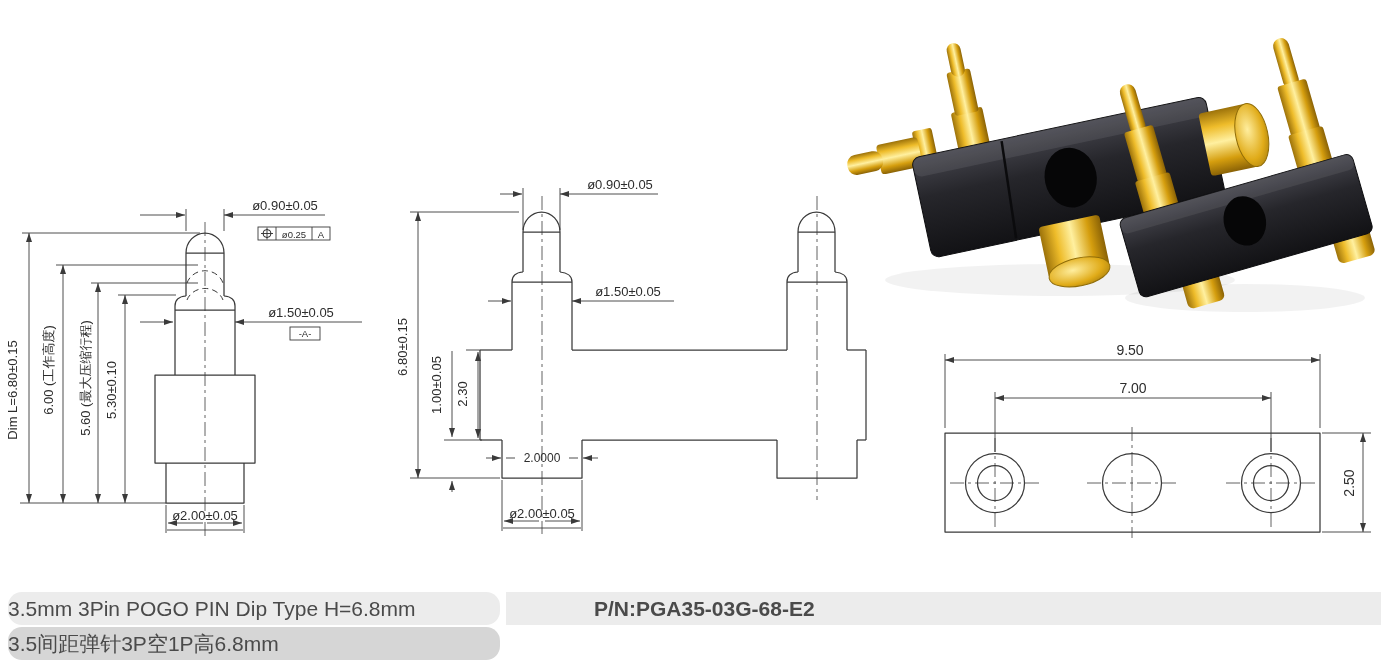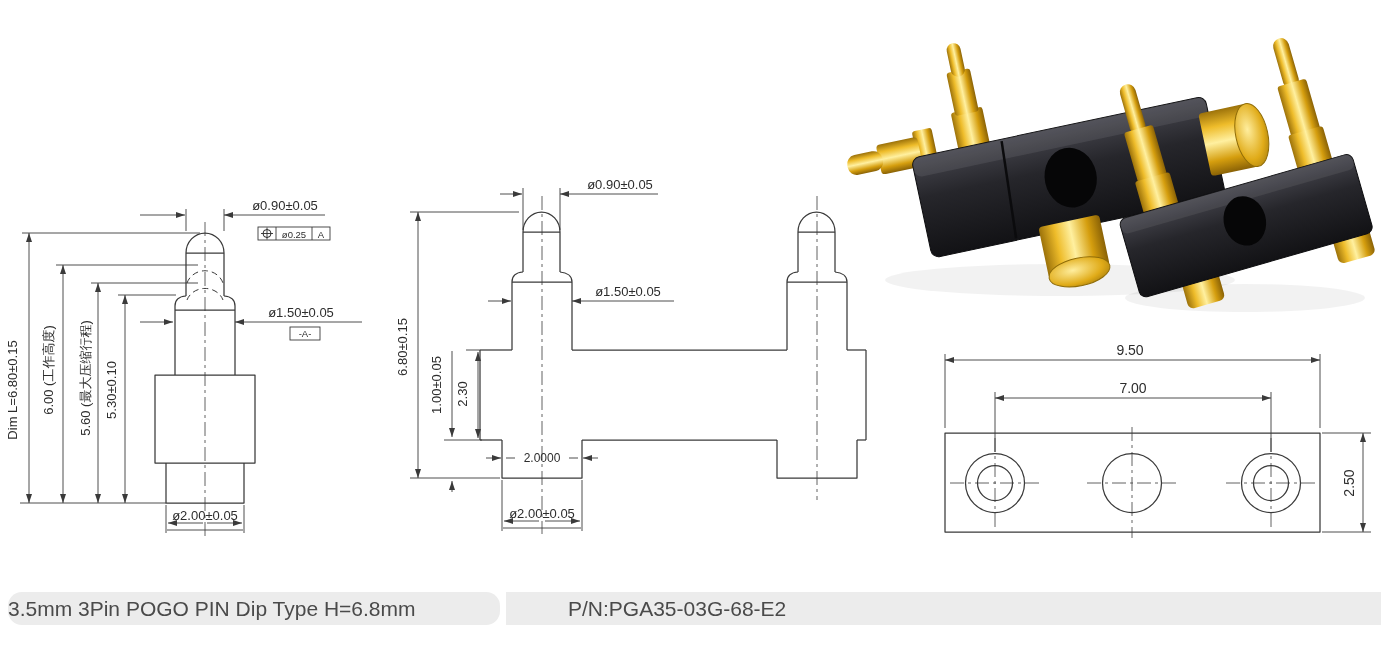--- a/index.html
+++ b/index.html
@@ -16,21 +16,21 @@
   .dtm{font-family:"Liberation Sans",sans-serif;font-size:12px;fill:#2d2d2d;}
   .dtl{font-family:"Liberation Sans",sans-serif;font-size:14px;fill:#2d2d2d;}
   
   .spec-bar{position:absolute;left:8px;top:592px;width:1373px;height:69px;}
   .spec-row{position:absolute;left:0;width:100%;height:33px;display:flex;}
   .spec-row.r1{top:0;}
   .spec-row.r2{top:35px;}
   .spec-cell{height:33px;line-height:33px;font-size:21px;color:#4a4a4a;white-space:nowrap;overflow:hidden;}
   .spec-cell.lc{width:492px;box-sizing:border-box;border-radius:14px;}
   .spec-div{width:6px;height:33px;background:#ffffff;}
-  .spec-cell.rc{flex:1;padding-left:62px;box-sizing:border-box;}
+  .spec-cell.rc{flex:1;padding-left:88px;box-sizing:border-box;font-weight:bold;}
   .r1 .spec-cell{background:#ececec;}
   .r2 .spec-cell{background:#d6d6d6;}
 </style>
 </head>
 <body>
 
 <div id="stage">
 
 <svg width="1381" height="667" viewBox="0 0 1381 667">
   <defs>
@@ -307,17 +307,18 @@
   </g>
 </svg>
 
 <div class="spec-bar">
   <div class="spec-row r1">
     <div class="spec-cell lc">3.5mm 3Pin POGO PIN Dip Type H=6.8mm</div>
     <div class="spec-div"></div>
     <div class="spec-cell rc">P/N:PGA35-03G-68-E2</div>
   </div>
   <div class="spec-row r2">
+    <div class="spec-cell lc">3.5间距弹针3P空1P高6.8mm</div>
     <div class="spec-div"></div>
   </div>
 </div>
 
 </div>
 
 </body></html>

